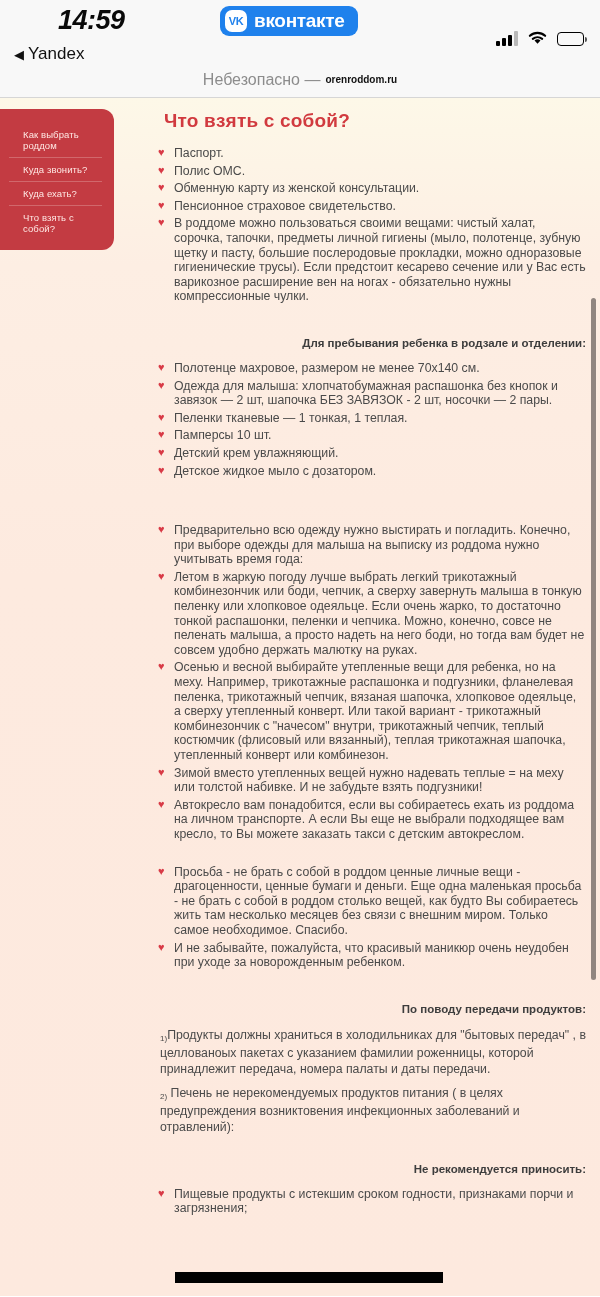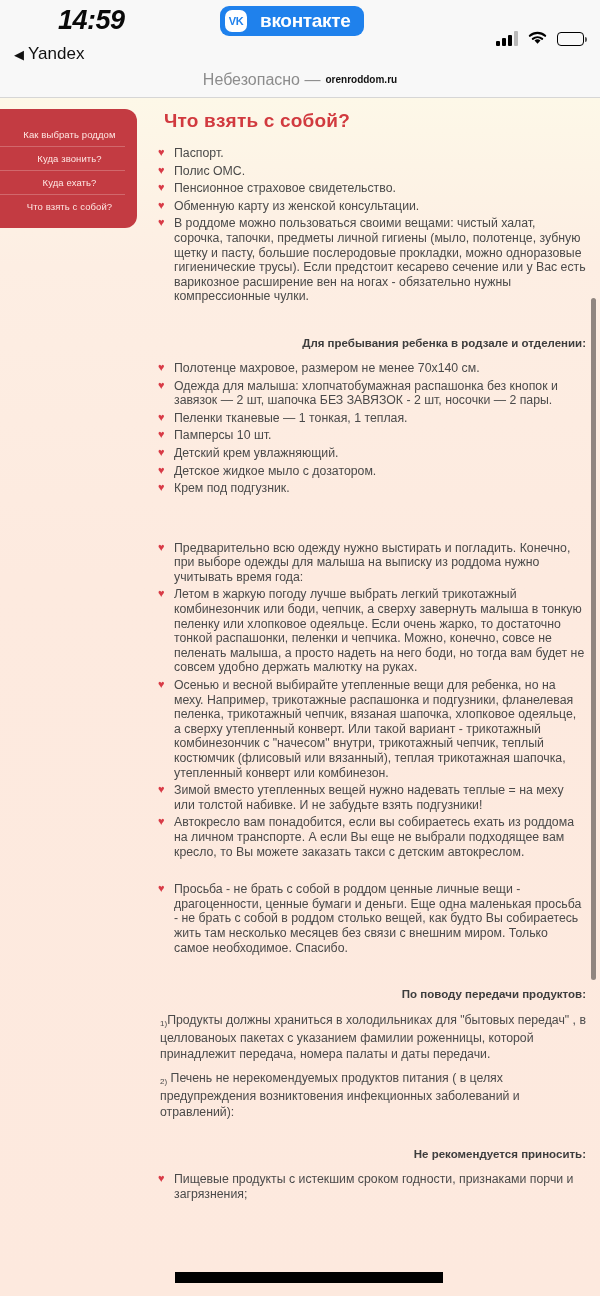--- a/index.html
+++ b/index.html
@@ -49,21 +49,21 @@
   .vk-badge {
     position: absolute;
     left: 220px;
     top: 6px;
     background: #1f81ec;
     border-radius: 9px;
     height: 30px;
     padding: 0 13px 0 5px;
     display: flex;
     align-items: center;
-    gap: 13px;
+    gap: 7px;
   }
   .vk-logo {
     width: 22px;
     height: 22px;
     background: #ffffff;
     border-radius: 7px;
     color: #1f81ec;
     font-size: 11px;
     font-weight: bold;
     display: flex;
@@ -148,26 +148,25 @@
     height: 1198px;
     background: linear-gradient(to bottom, #fdf8e8 0%, #fdeee3 14%, #fdeadf 40%, #fde9de 100%);
     overflow: hidden;
   }
 
   
   .sidebar {
     position: absolute;
     left: 0;
     top: 11px;
-    width: 137px;
+    width: 114px;
     background: #c33b42;
     border-radius: 0 12px 12px 0;
-    padding: 14px 0 10px 0;
-    box-sizing: border-box;
-    text-align: center;
+    padding: 14px 0 10px 9px;
+    box-sizing: border-box;
   }
   .side-item {
     color: #ffe7e3;
     font-size: 9.5px;
     padding: 6px 0 6px 14px;
     border-bottom: 1px solid #d1686c;
     margin: 0 12px 0 0;
     letter-spacing: 0.1px;
     cursor: pointer;
   }
@@ -308,54 +307,54 @@
     <div class="side-item">Что взять с собой?</div>
   </nav>
 
   <div class="content">
 
     <h1 class="title">Что взять с собой?</h1>
 
     <ul class="hlist">
       <li>Паспорт.</li>
       <li>Полис ОМС.</li>
+      <li>Обменную карту из женской консультации.</li>
       <li>Пенсионное страховое свидетельство.</li>
-      <li>Обменную карту из женской консультации.</li>
       <li>В роддоме можно пользоваться своими вещами: чистый халат, сорочка, тапочки, предметы личной гигиены (мыло, полотенце, зубную щетку и пасту, большие послеродовые прокладки, можно одноразовые гигиенические трусы). Если предстоит кесарево сечение или у Вас есть варикозное расширение вен на ногах - обязательно нужны компрессионные чулки.</li>
     </ul>
 
     <div class="gap-lg"></div>
     <p class="sub-head">Для пребывания ребенка в родзале и отделении:</p>
     <div class="gap-sm"></div>
 
     <ul class="hlist">
       <li>Полотенце махровое, размером не менее 70x140 см.</li>
       <li>Одежда для малыша: хлопчатобумажная распашонка без кнопок и завязок — 2 шт, шапочка БЕЗ ЗАВЯЗОК - 2 шт, носочки — 2 пары.</li>
       <li>Пеленки тканевые — 1 тонкая, 1 теплая.</li>
       <li>Памперсы 10 шт.</li>
       <li>Детский крем увлажняющий.</li>
       <li>Детское жидкое мыло с дозатором.</li>
-      <li>Крем под подгузник.</li>
     </ul>
 
     <div class="gap-lg"></div>
     <div class="gap-sm"></div>
 
     <ul class="hlist">
       <li>Предварительно всю одежду нужно выстирать и погладить. Конечно, при выборе одежды для малыша на выписку из роддома нужно учитывать время года:</li>
       <li>Летом в жаркую погоду лучше выбрать легкий трикотажный комбинезончик или боди, чепчик, а сверху завернуть малыша в тонкую пеленку или хлопковое одеяльце. Если очень жарко, то достаточно тонкой распашонки, пеленки и чепчика. Можно, конечно, совсе не пеленать малыша, а просто надеть на него боди, но тогда вам будет не совсем удобно держать малютку на руках.</li>
       <li>Осенью и весной выбирайте утепленные вещи для ребенка, но на меху. Например, трикотажные распашонка и подгузники, фланелевая пеленка, трикотажный чепчик, вязаная шапочка, хлопковое одеяльце, а сверху утепленный конверт. Или такой вариант - трикотажный комбинезончик с "начесом" внутри, трикотажный чепчик, теплый костюмчик (флисовый или вязанный), теплая трикотажная шапочка, утепленный конверт или комбинезон.</li>
       <li>Зимой вместо утепленных вещей нужно надевать теплые = на меху или толстой набивке. И не забудьте взять подгузники!</li>
       <li>Автокресло вам понадобится, если вы собираетесь ехать из роддома на личном транспорте. А если Вы еще не выбрали подходящее вам кресло, то Вы можете заказать такси с детским автокреслом.</li>
     </ul>
 
     <div class="gap-md"></div>
 
     <ul class="hlist">
       <li>Просьба - не брать с собой в роддом ценные личные вещи - драгоценности, ценные бумаги и деньги. Еще одна маленькая просьба - не брать с собой в роддом столько вещей, как будто Вы собираетесь жить там несколько месяцев без связи с внешним миром. Только самое необходимое. Спасибо.</li>
+      <li>И не забывайте, пожалуйста, что красивый маникюр очень неудобен при уходе за новорожденным ребенком.</li>
     </ul>
 
     <div class="gap-lg"></div>
     <p class="sub-head">По поводу передачи продуктов:</p>
     <div class="gap-sm"></div>
 
     <p class="numpara"><sub>1)</sub><span>Продукты должны храниться в холодильниках для "бытовых передач" , в целлованоых пакетах с указанием фамилии роженницы, которой принадлежит передача, номера палаты и даты передачи.</span></p>
     <p class="numpara"><sub>2)</sub> <span>Печень не нерекомендуемых продуктов питания ( в целях предупреждения возниктовения инфекционных заболеваний и отравлений):</span></p>
 
     <div class="gap-md"></div>

